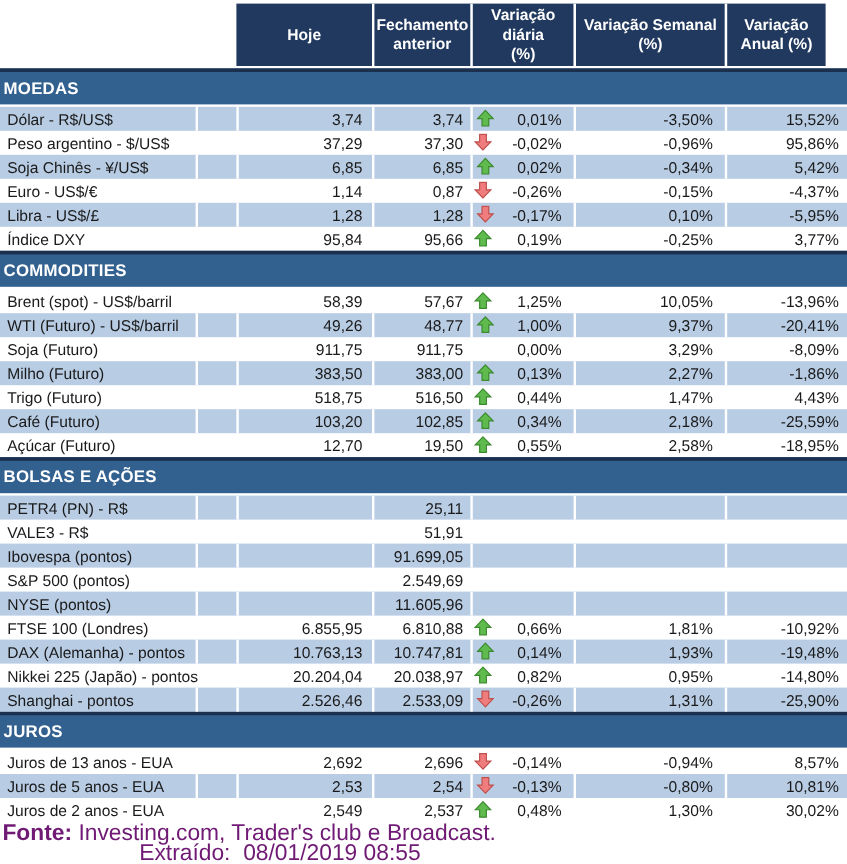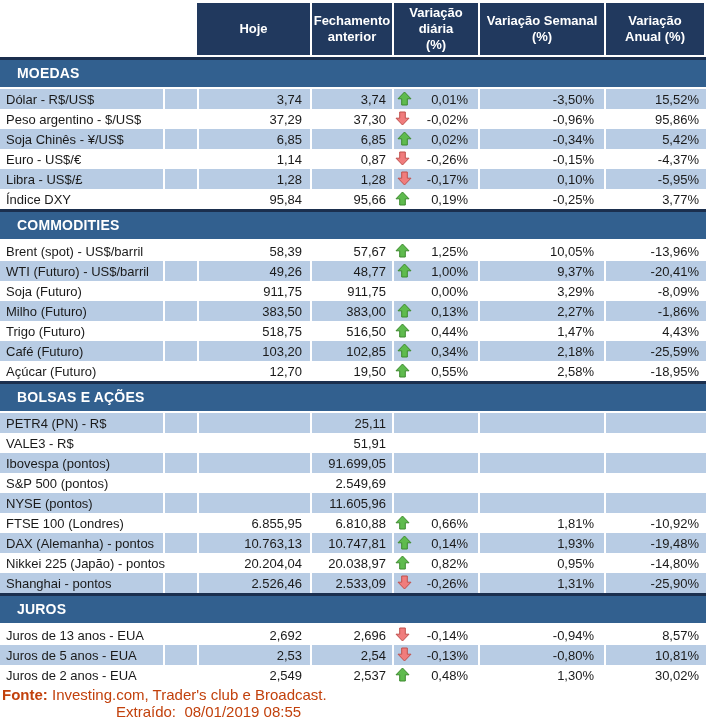--- a/index.html
+++ b/index.html
@@ -18,26 +18,26 @@
   
   .hdr{display:flex;margin-top:3px;height:52px;margin-bottom:2px;}
   .hspacer{width:197px;background:#fff;}
   .hbox{
     background:var(--navy);color:#fff;font-weight:bold;font-size:13px;
     display:flex;flex-direction:column;justify-content:center;
     text-align:center;line-height:16px;box-sizing:border-box;
   }
   .hbox + .hbox{border-left:2px solid #fff;}
   .w-hoje{width:113px}.w-fechamento{width:82px}.w-diaria{width:86px}
-  .w-semanal{width:126px}.w-anual{width:100px}
+  .w-semanal{width:126px}.w-anual{width:84px}
   
   .secbar{
     height:30px;box-sizing:border-box;border-top:3px solid #1B2F4E;
     background:var(--section);color:#fff;font-weight:bold;font-size:14px;
-    line-height:26px;padding-left:17px;margin-bottom:2px;letter-spacing:.2px;
+    line-height:26px;padding-left:3px;margin-bottom:2px;letter-spacing:.2px;
   }
   
   .row{display:flex;height:20px;align-items:stretch;font-size:13px;position:relative;}
   .row-blue{background:var(--rowblue);}
   .cell{box-sizing:border-box;display:flex;align-items:center;}
   .row-blue .cell + .cell{border-left:2px solid #fff;}
   .c-label{width:197px;padding-left:6px;position:relative;white-space:nowrap;}
   .row-blue .c-label::after{
     content:"";position:absolute;left:163px;top:0;bottom:0;width:2px;background:#fff;
   }
@@ -48,21 +48,21 @@
   .c-fech{width:82px;padding-right:6px;}
   .c-diaria{width:86px;padding-right:10px;position:relative;}
   .c-semanal{width:126px;padding-right:10px;}
   .c-anual{width:102px;padding-right:7px;}
   .arrow{position:absolute;left:3px;top:2px;width:15px;height:15px;}
   .arrow svg{display:block;width:15px;height:15px;}
   .arrow-up path{fill:#5FBB4E;stroke:#3C8A2E;stroke-width:1;}
   .arrow-down path{fill:#F07D7D;stroke:#C0504D;stroke-width:1;}
   .arrow-down svg{transform:rotate(180deg);}
   
-  .footer{margin-top:1px;font-size:15px;color:#c2410c;}
+  .footer{margin-top:1px;font-size:19px;color:#701a75;}
   .f1{line-height:17px;padding-left:2px;}
   .f1 b{font-weight:bold;}
   .f2{line-height:17px;padding-left:116px;}
 </style>
 </head>
 <body>
 
 <div class="sheet">
   <div class="hdr" id="hdrRow">
     <div class="hspacer"></div>

